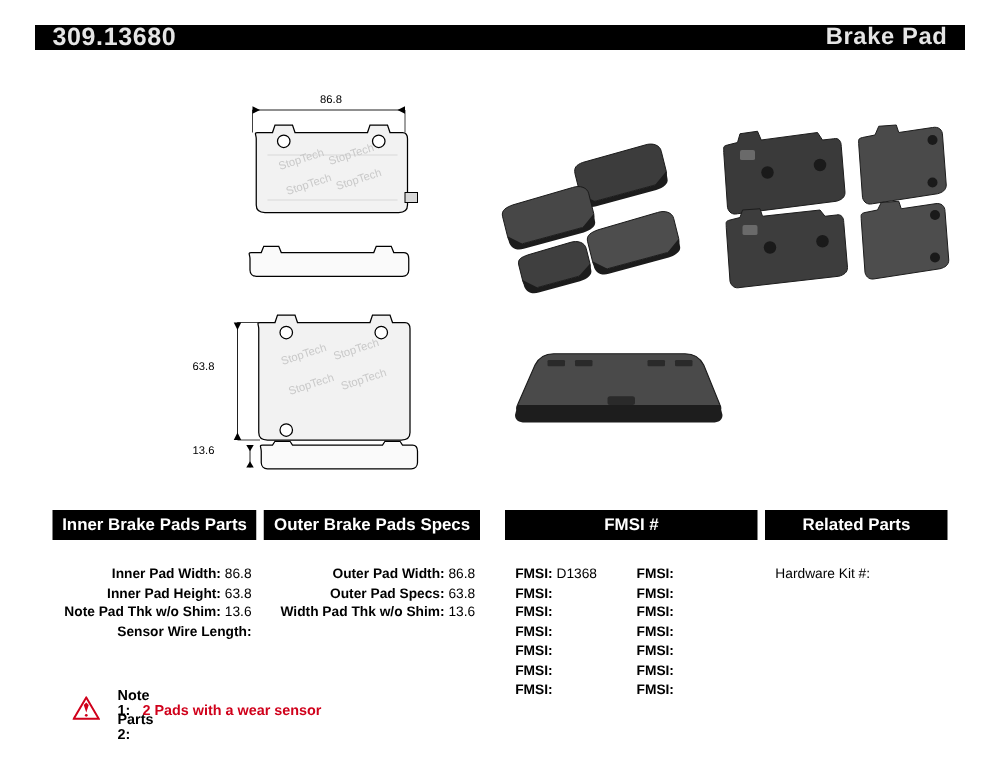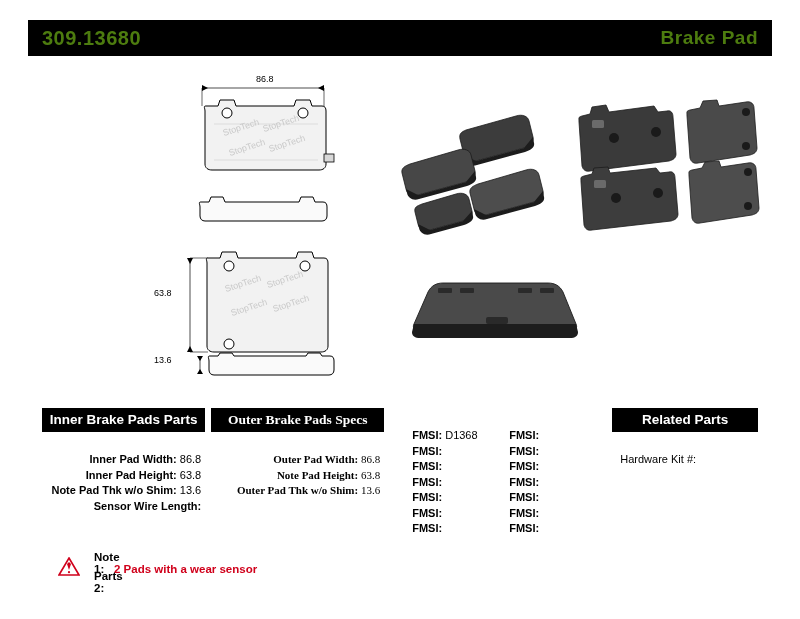--- a/index.html
+++ b/index.html
@@ -16,23 +16,23 @@
     position: relative;
     overflow: hidden;
   }
 
   
   #header-bar {
     position: absolute;
     left: 28px;
     top: 20px;
     width: 744px;
-    height: 36px;
+    height: 20px;
     background: #000000;
-    color: #4d7c0f;
+    color: #e5e5e5;
     display: flex;
     align-items: center;
     justify-content: space-between;
     padding: 0 14px;
   }
   #part-number {
     font-size: 20px;
     font-weight: bold;
     letter-spacing: 0.5px;
   }
@@ -90,21 +90,21 @@
   .spec-line {
     text-align: right;
     padding-right: 4px;
     line-height: 15.5px;
     white-space: nowrap;
   }
   .spec-line .val { font-weight: normal; }
   .spec-label { font-weight: bold; }
 
   #col-inner { width: 168px; margin-right: 6px; }
-  #col-outer { width: 178px; margin-right: 20px; font-family: Liberation Serif, serif; }
+  #col-outer { width: 178px; margin-right: 20px; }
   #col-fmsi  { width: 208px; margin-right: 6px; }
   #col-related { width: 150px; }
 
   #col-fmsi .col-body {
     display: flex;
     padding-left: 8px;
   }
   .fmsi-sub {
     width: 50%;
   }
@@ -325,31 +325,32 @@
   </div>
 
   <div class="spec-col" id="col-outer">
     <div class="col-header">Outer Brake Pads Specs</div>
     <div class="col-body">
       <div class="spec-line">
         <span class="spec-label">Outer Pad Width:</span>
         <span class="val">86.8</span>
       </div>
       <div class="spec-line">
-        <span class="spec-label">Note Pad Height:</span>
+        <span class="spec-label">Outer Pad Specs:</span>
         <span class="val">63.8</span>
       </div>
       <div class="spec-line">
-        <span class="spec-label">Outer Pad Thk w/o Shim:</span>
+        <span class="spec-label">Width Pad Thk w/o Shim:</span>
         <span class="val">13.6</span>
       </div>
     </div>
   </div>
 
   <div class="spec-col" id="col-fmsi">
+    <div class="col-header">FMSI #</div>
     <div class="col-body">
       <div class="fmsi-sub">
         <div class="fmsi-line">
           <span class="fmsi-key">FMSI:</span>
           <span>D1368</span>
         </div>
         <div class="fmsi-line">
           <span class="fmsi-key">FMSI:</span>
           <span></span>
         </div>

